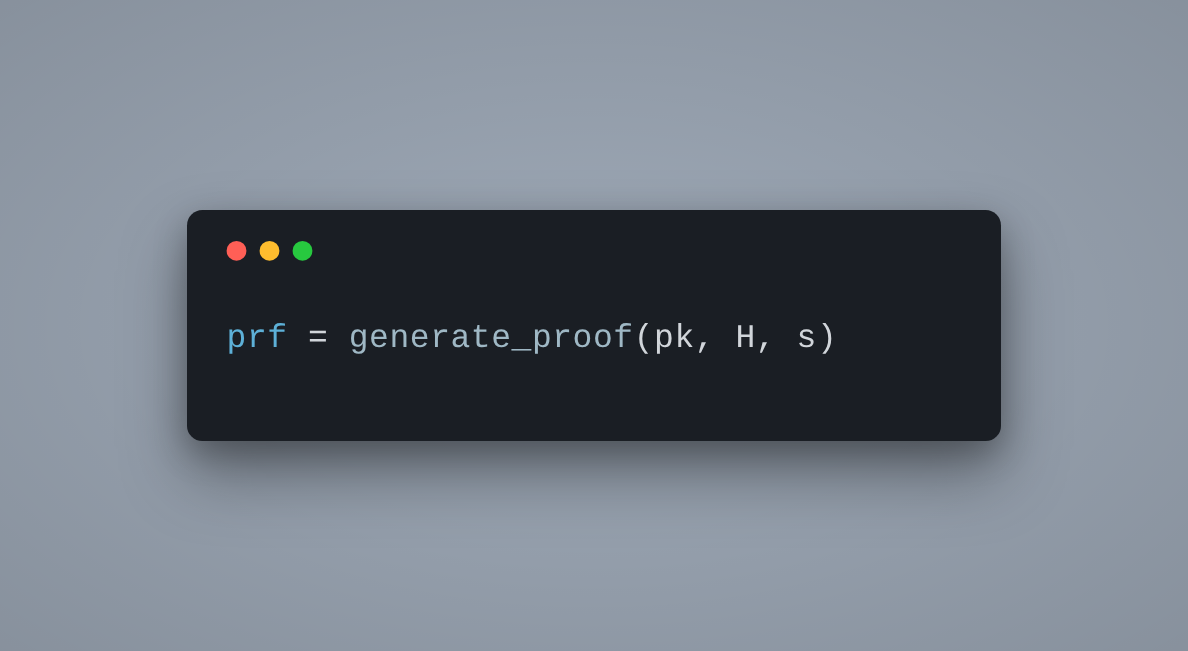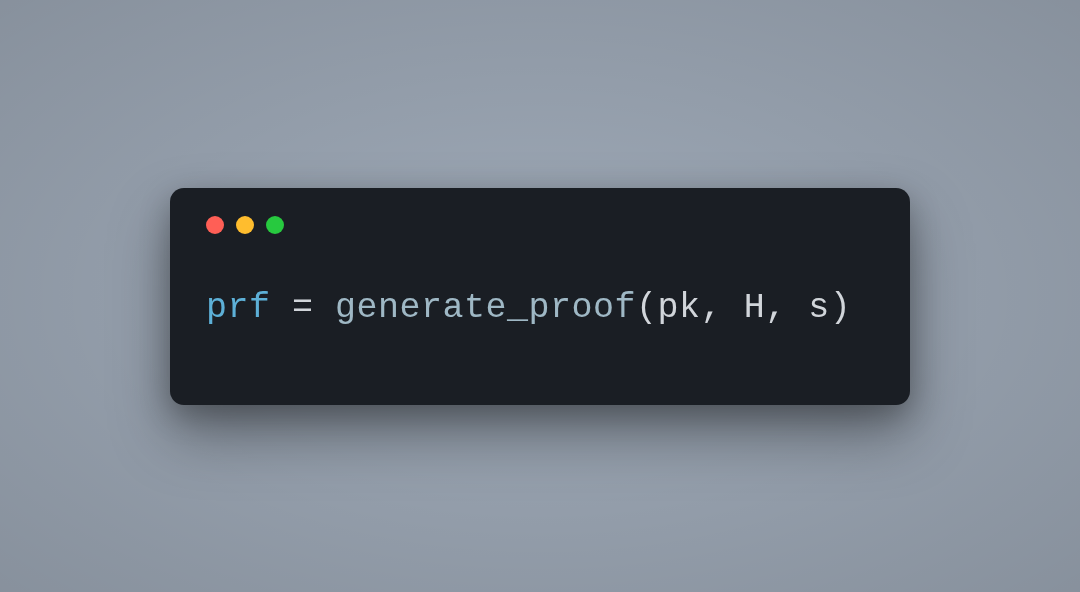--- a/index.html
+++ b/index.html
@@ -46,21 +46,21 @@
       height: 18px;
       border-radius: 50%;
     }
     
     .dot-red { background: #ff5f56; }
     .dot-yellow { background: #ffbd2e; }
     .dot-green { background: #27c93f; }
     
     .code-line {
       font-family: "SFMono-Regular", Consolas, "Liberation Mono", Menlo, monospace;
-      font-size: 35px;
+      font-size: 30px;
       line-height: 1.4;
       white-space: pre;
       letter-spacing: 0.5px;
     }
     
     .tok-var { color: #5db0d7; }
     .tok-op { color: #d1d5da; }
     .tok-func { color: #9fb8c5; }
     .tok-paren { color: #d1d5da; }
     .tok-arg { color: #d1d5da; }

